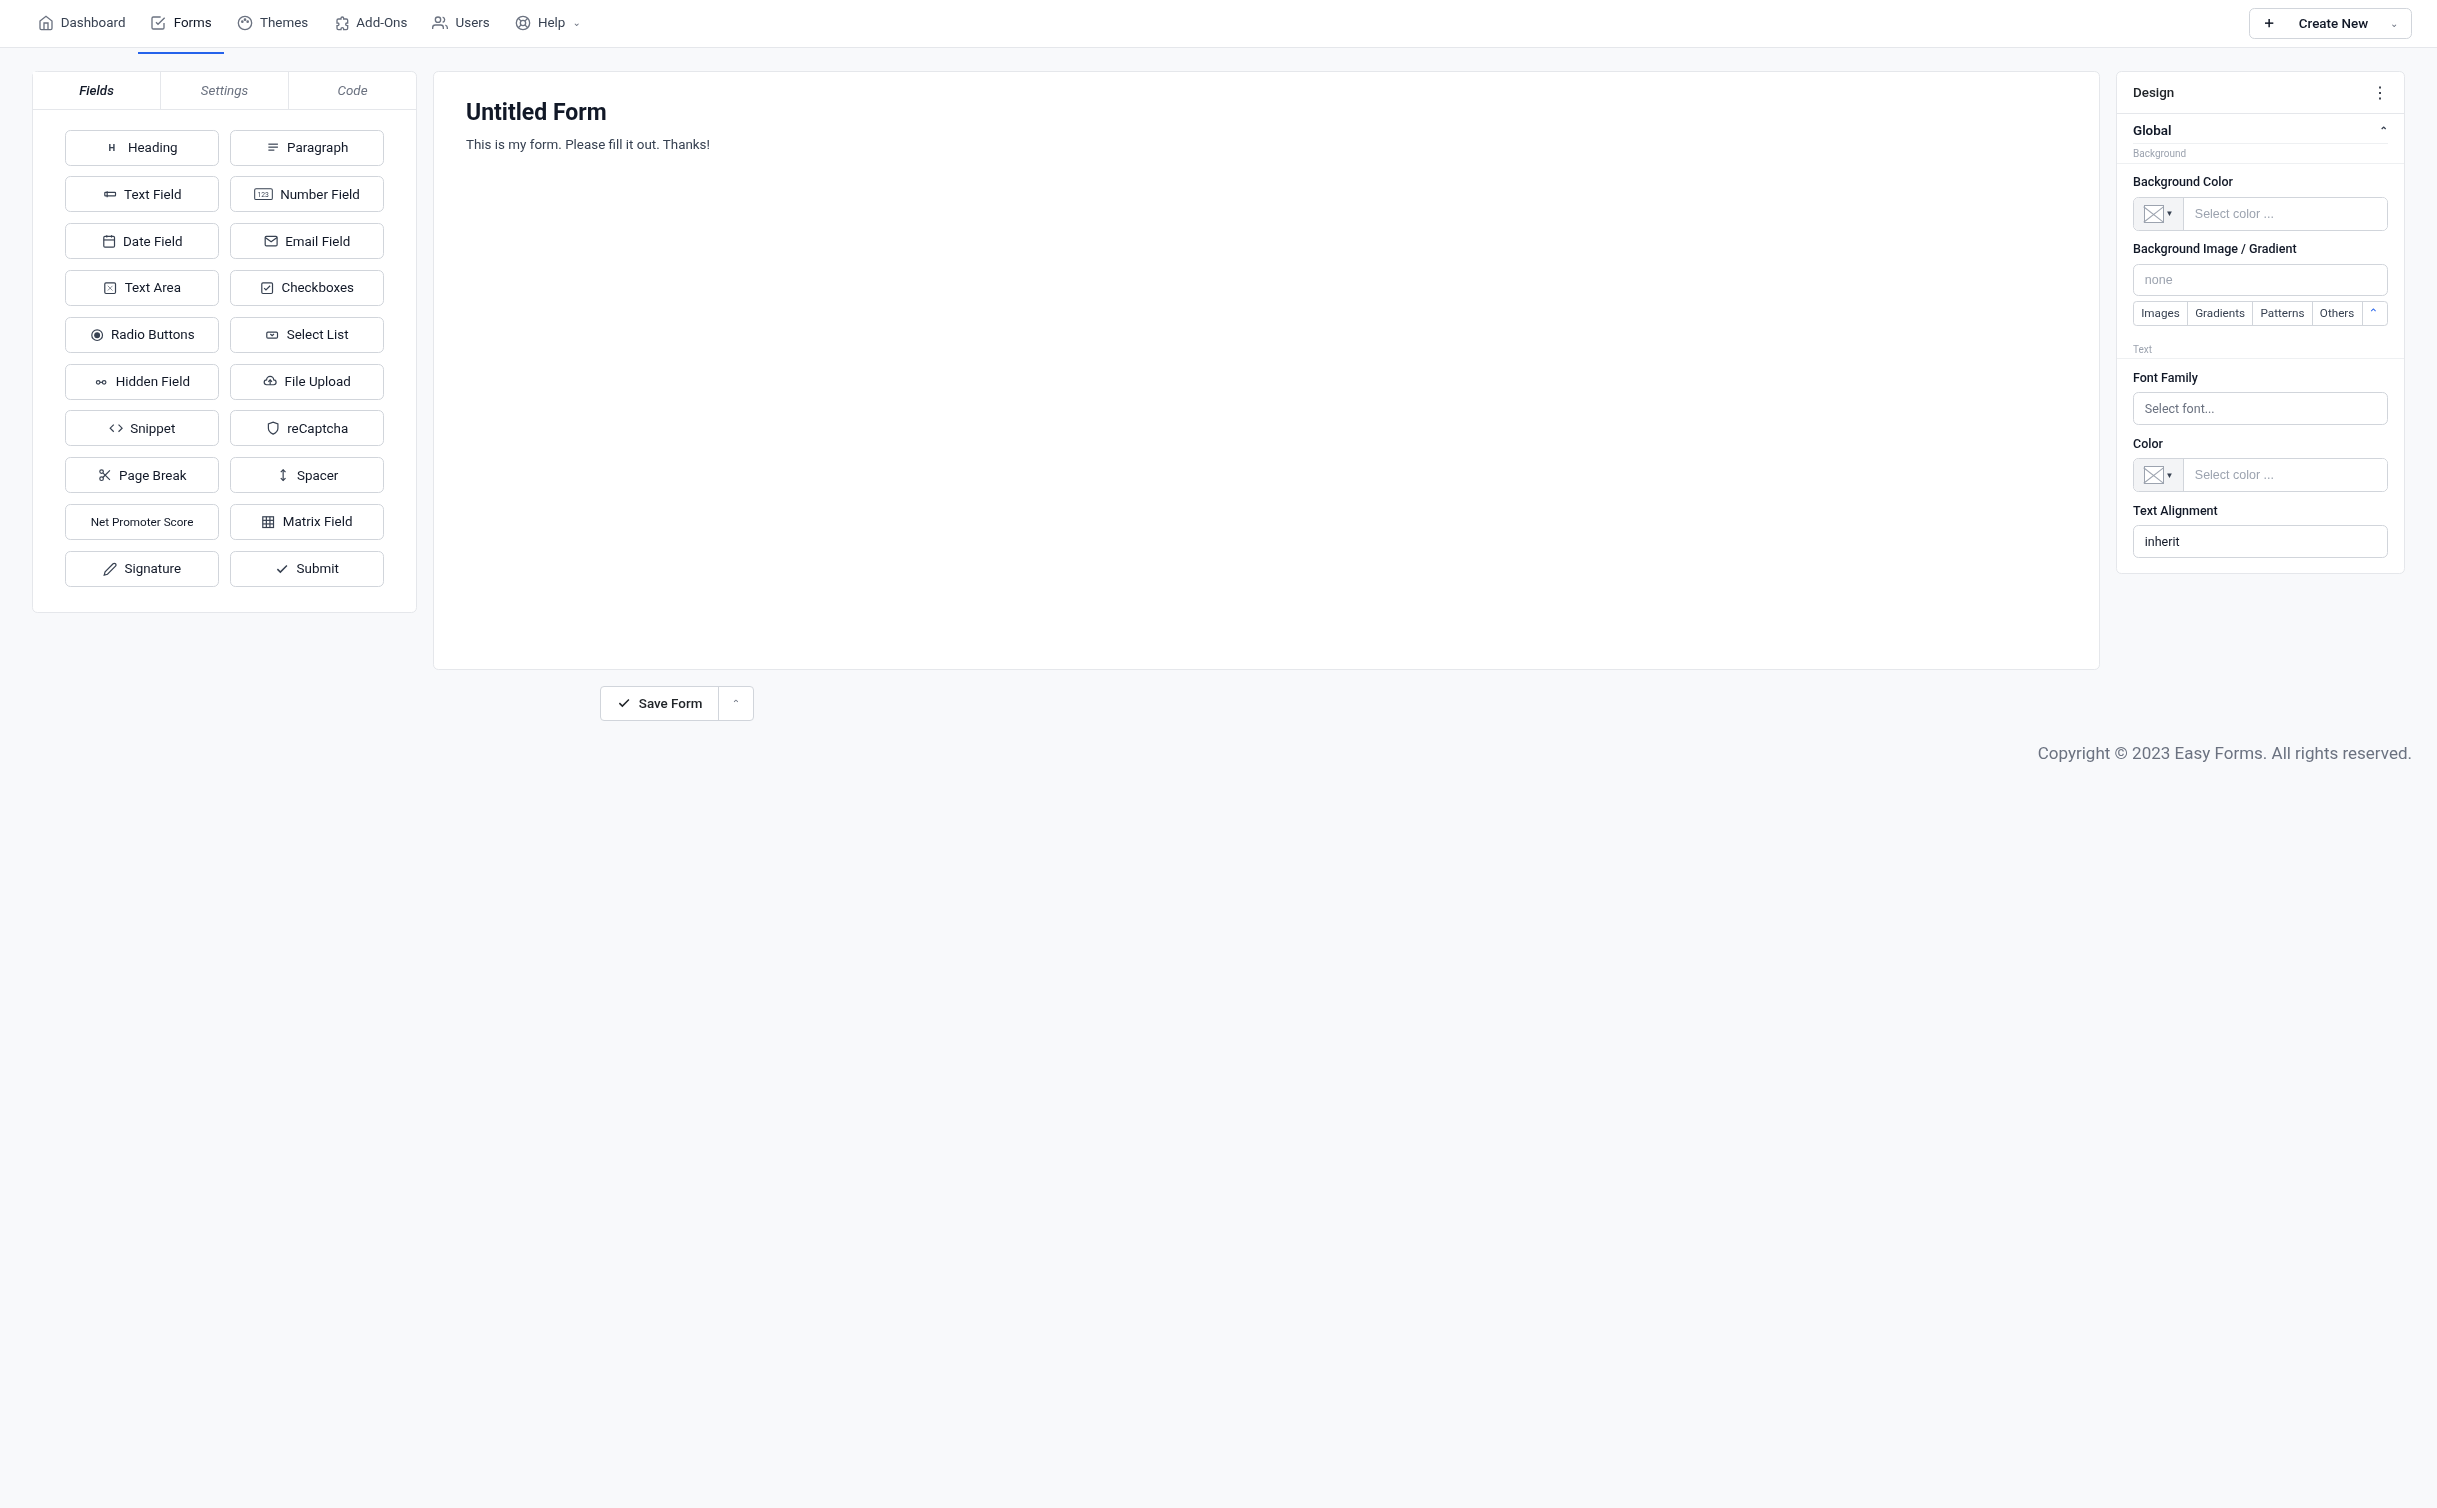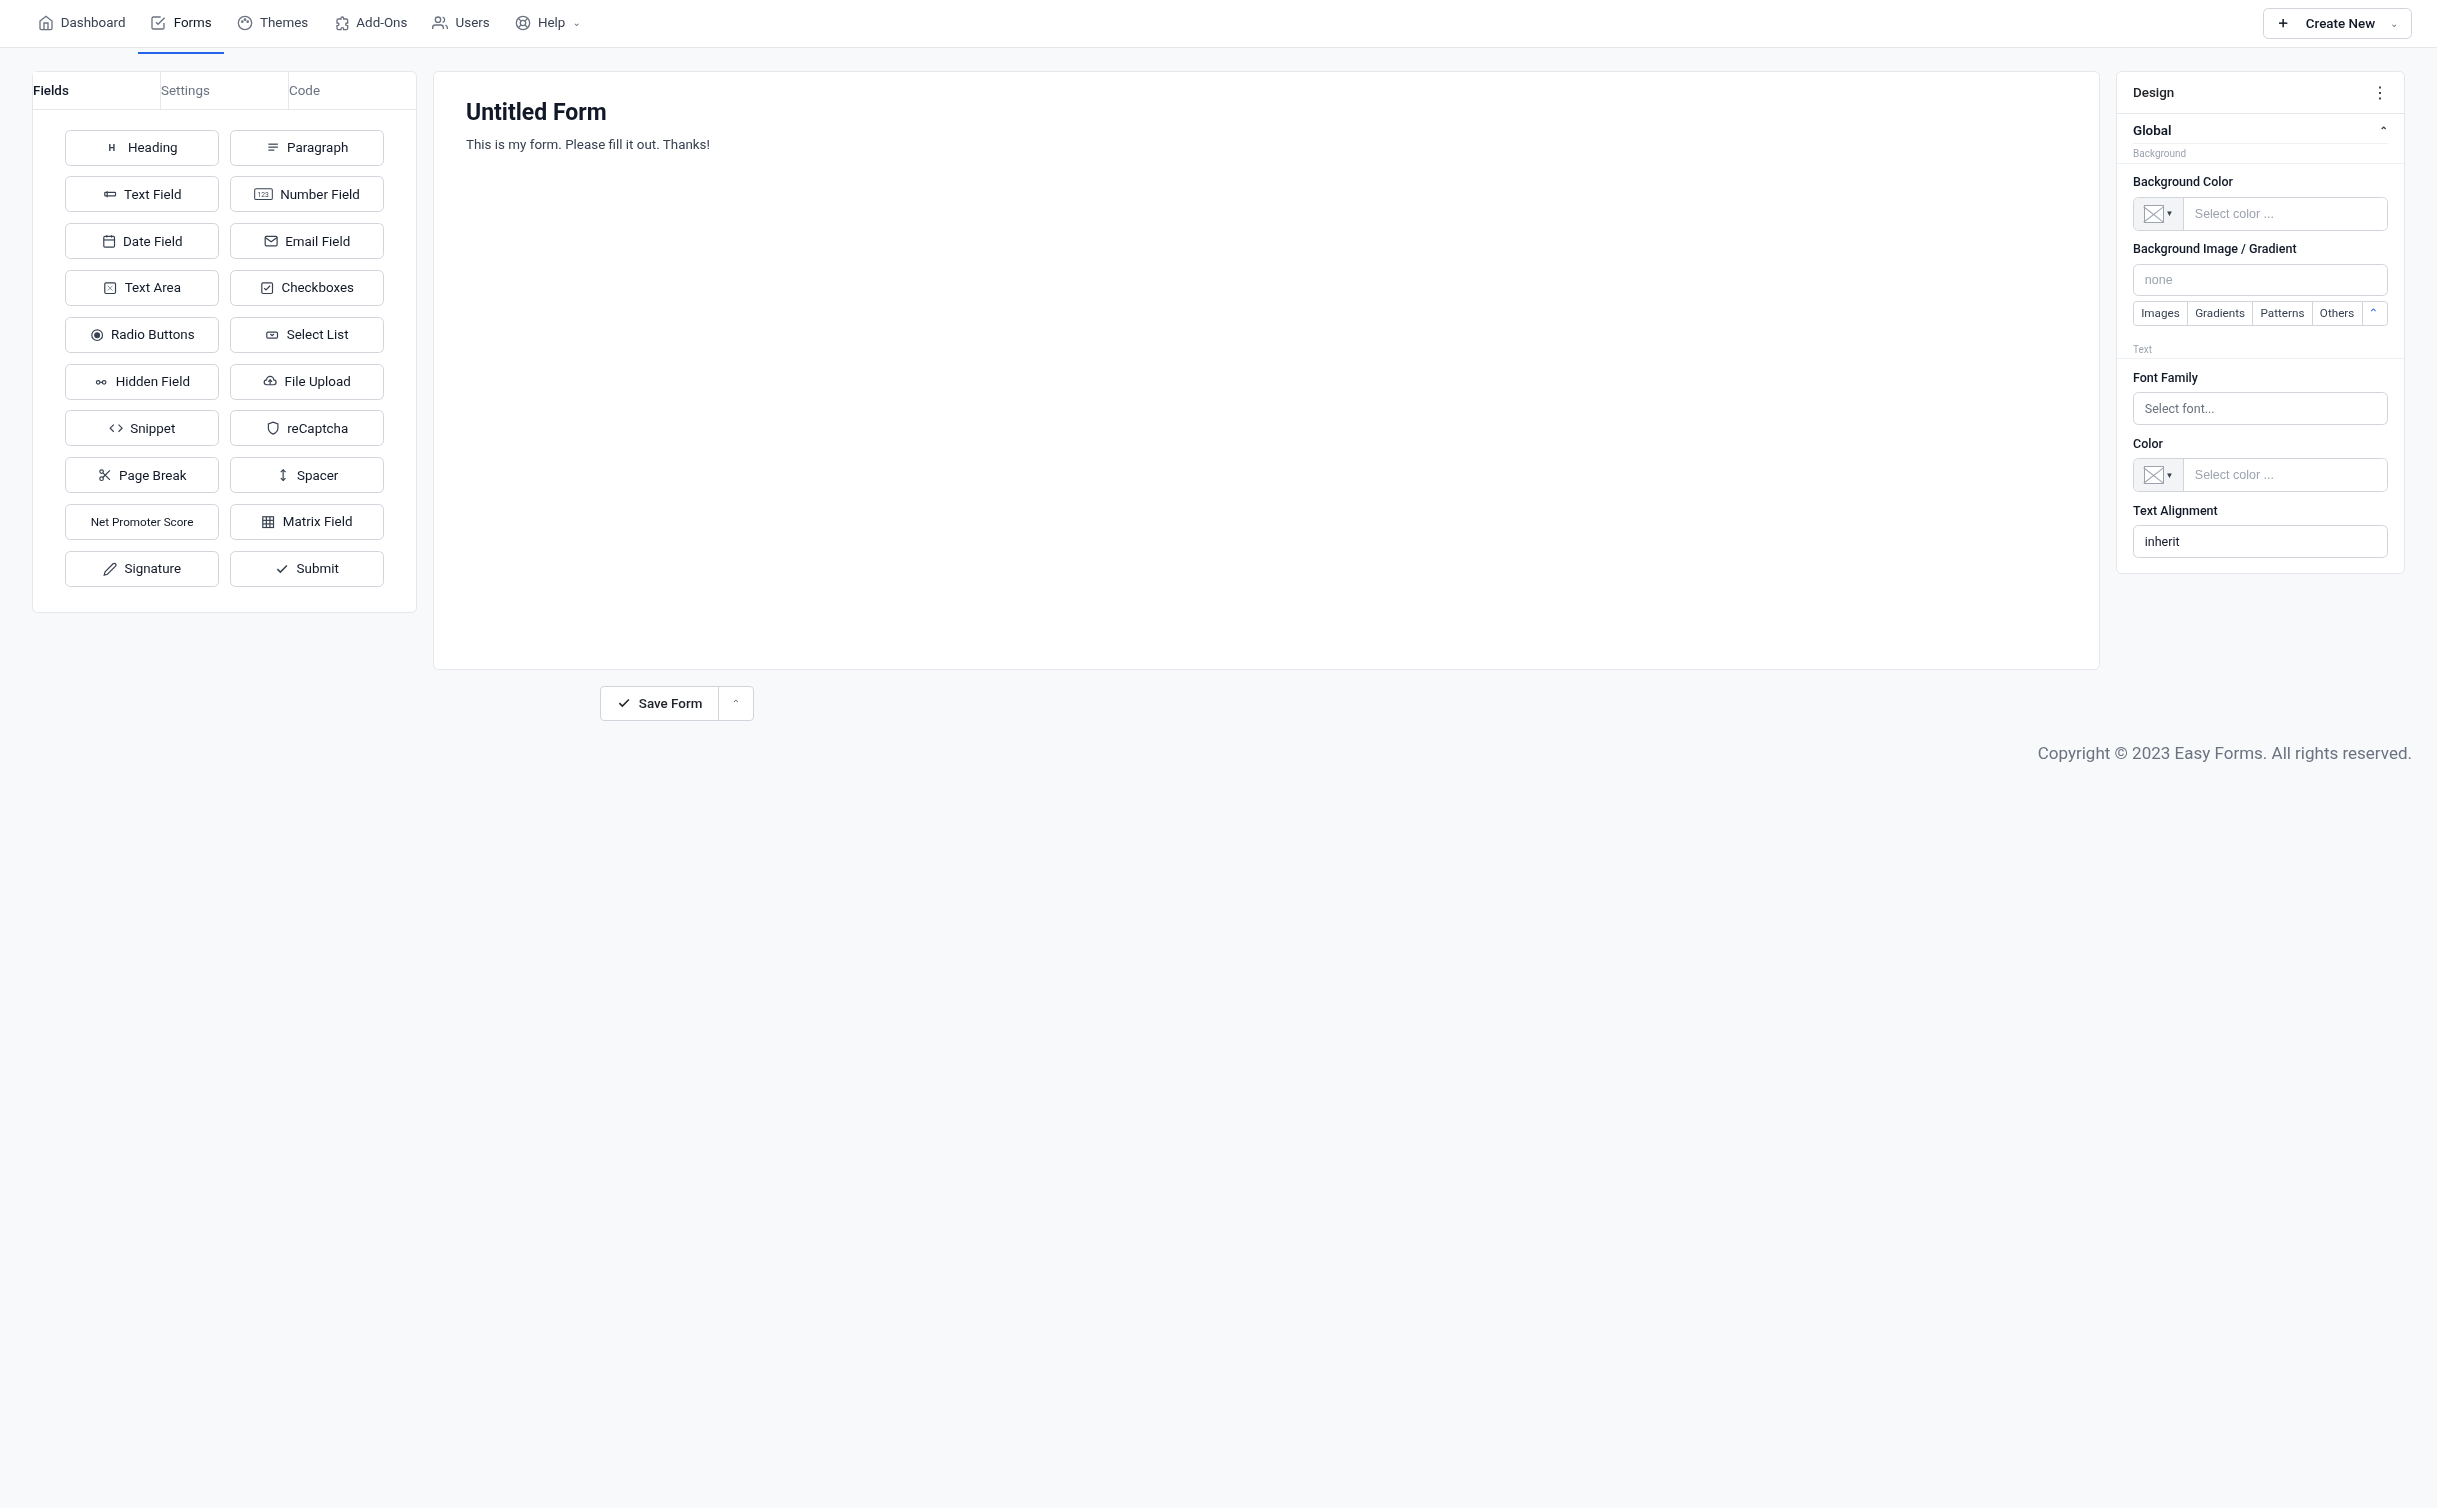--- a/index.html
+++ b/index.html
@@ -28,21 +28,21 @@
   cursor: pointer;
   color: #374151;
   font-size: 13.4px;
   border-bottom: 2.7px solid transparent;
 }
 .nav-item.active { border-bottom-color: #2563eb; color: #111827; text-align: right; }
 .nav-item .icon { width: 16px; height: 16px; color: #6b7280; display: flex; align-items: center; justify-content: center; }
 .create-btn {
   display: flex;
   align-items: center;
-  gap: 15px;
+  gap: 22px;
   border: 0.9px solid #d1d5db;
   background: #fff;
   border-radius: 5.4px;
   padding: 7.2px 12.5px;
   cursor: pointer;
   font-size: 13.4px;
   font-weight: 500;
   color: #111827;
 }
 .main-wrap {
@@ -55,25 +55,27 @@
   background: #fff;
   border: 0.9px solid #e5e7eb;
   border-radius: 5.4px;
 }
 .left-panel { width: 385px; flex-shrink: 0; }
 .center-panel { flex: 1; min-height: 599px; padding: 27px 32px; }
 .right-panel { width: 289px; flex-shrink: 0; }
 .tabs { display: flex; border-bottom: 0.9px solid #e5e7eb; }
 .tab {
   flex: 1;
+  text-align: center;
   padding: 10.8px 0;
   cursor: pointer;
   color: #6b7280;
   font-size: 13.4px;
   border-right: 0.9px solid #e5e7eb;
+  font-style: italic;
 }
 .tab:last-child { border-right: none; }
 .tab.active { color: #111827; font-weight: 500; background: #fff; }
 .fields-grid {
   display: grid;
   grid-template-columns: 1fr 1fr;
   gap: 10.8px;
   padding: 20px 32px 25px 32px;
 }
 .field-btn {

